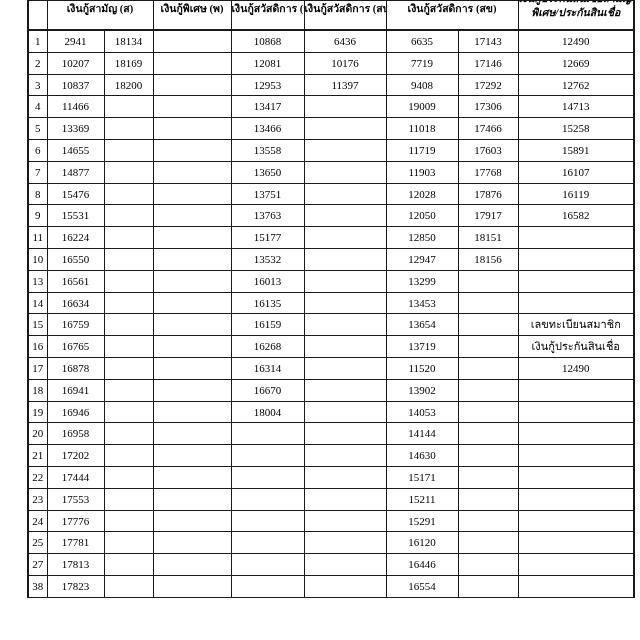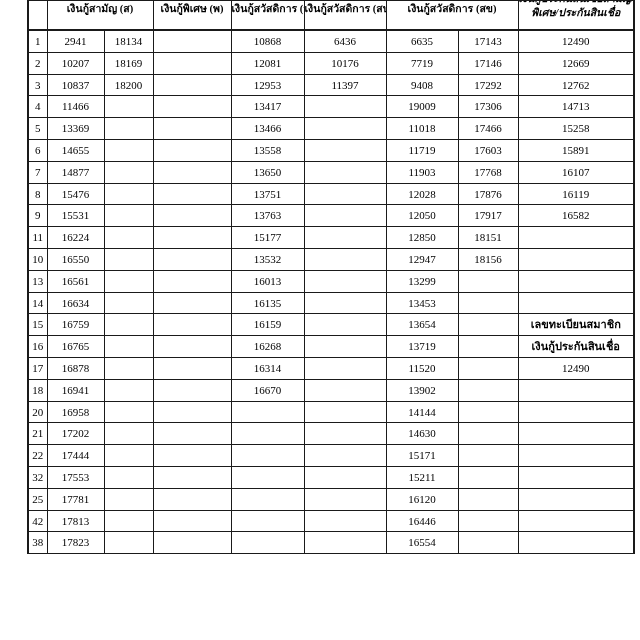--- a/index.html
+++ b/index.html
@@ -55,21 +55,21 @@
   }
   
   table.loan-table td {
     height: 20.8px;
     font-size: 11px;
     line-height: 20.8px;
     vertical-align: middle;
   }
   td.row-num { font-size: 10.5px; }
   td.strong-cell {
-    font-weight: bold;
+    font-weight: normal;
     border: 2px solid #111111;
     font-size: 10.5px;
   }
 </style>
 </head>
 <body>
 
 <div id="canvas">
   <table class="loan-table">
     <colgroup>
@@ -281,20 +281,31 @@
           <td>16941</td>
           <td></td>
           <td></td>
           <td>16670</td>
           <td></td>
           <td>13902</td>
           <td></td>
           <td></td>
         </tr>
         <tr>
+          <td class="row-num">19</td>
+          <td>16946</td>
+          <td></td>
+          <td></td>
+          <td>18004</td>
+          <td></td>
+          <td>14053</td>
+          <td></td>
+          <td></td>
+        </tr>
+        <tr>
           <td class="row-num">20</td>
           <td>16958</td>
           <td></td>
           <td></td>
           <td></td>
           <td></td>
           <td>14144</td>
           <td></td>
           <td></td>
         </tr>
@@ -314,43 +325,54 @@
           <td>17444</td>
           <td></td>
           <td></td>
           <td></td>
           <td></td>
           <td>15171</td>
           <td></td>
           <td></td>
         </tr>
         <tr>
-          <td class="row-num">32</td>
+          <td class="row-num">23</td>
           <td>17553</td>
           <td></td>
           <td></td>
           <td></td>
           <td></td>
           <td>15211</td>
+          <td></td>
+          <td></td>
+        </tr>
+        <tr>
+          <td class="row-num">24</td>
+          <td>17776</td>
+          <td></td>
+          <td></td>
+          <td></td>
+          <td></td>
+          <td>15291</td>
           <td></td>
           <td></td>
         </tr>
         <tr>
           <td class="row-num">25</td>
           <td>17781</td>
           <td></td>
           <td></td>
           <td></td>
           <td></td>
           <td>16120</td>
           <td></td>
           <td></td>
         </tr>
         <tr>
-          <td class="row-num">42</td>
+          <td class="row-num">27</td>
           <td>17813</td>
           <td></td>
           <td></td>
           <td></td>
           <td></td>
           <td>16446</td>
           <td></td>
           <td></td>
         </tr>
         <tr>

